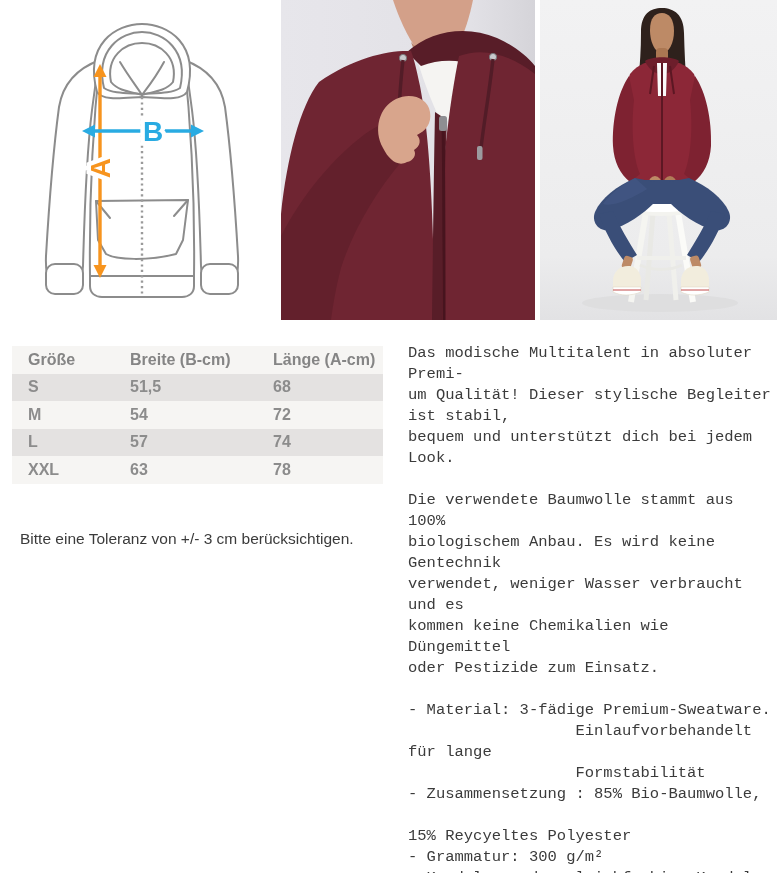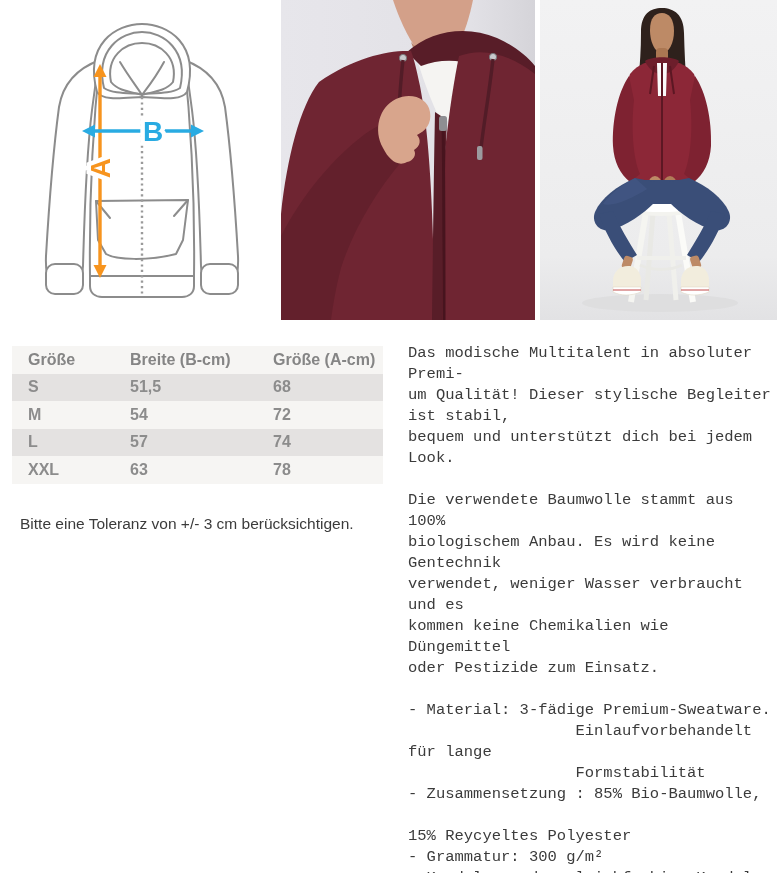--- a/index.html
+++ b/index.html
@@ -15,21 +15,21 @@
   .size-table th,.size-table td{
     text-align:left;font-weight:700;font-size:16px;color:#8c8c8c;
     height:27.5px;padding:0;vertical-align:middle;
   }
   .size-table th{color:#858585;}
   .size-table th:first-child,.size-table td:first-child{padding-left:16px;}
   .size-table thead tr{background:#f6f5f3;}
   .size-table tbody tr:nth-of-type(odd){background:#e4e2e1;}
   .size-table tbody tr:nth-of-type(even){background:#f6f5f3;}
 
-  .tolerance-note{position:absolute;left:20px;top:515px;font-size:15.5px;color:#3b3b3b;}
+  .tolerance-note{position:absolute;left:20px;top:530px;font-size:15.5px;color:#3b3b3b;}
 
   .description{position:absolute;left:408px;top:335px;width:366px;
     font-size:15.5px;line-height:21px;color:#3b3b3b;}
   .desc-p{margin:8px 0 21px 0;white-space:pre-wrap;font-family:Liberation Mono, monospace;}
 </style>
 </head>
 <body>
 
 <div class="canvas">
 
@@ -182,21 +182,21 @@
   <table class="size-table">
     <colgroup>
         <col style="width:118px">
         <col style="width:143px">
         <col>
       </colgroup>
     <thead>
       <tr>
         <th>Größe</th>
         <th>Breite (B-cm)</th>
-        <th>Größe (A-cm)</th>
+        <th>Länge (A-cm)</th>
       </tr>
     </thead>
     <tbody>
 
         <tr>
           <td>S</td>
           <td>51,5</td>
           <td>68</td>
         </tr>
 

